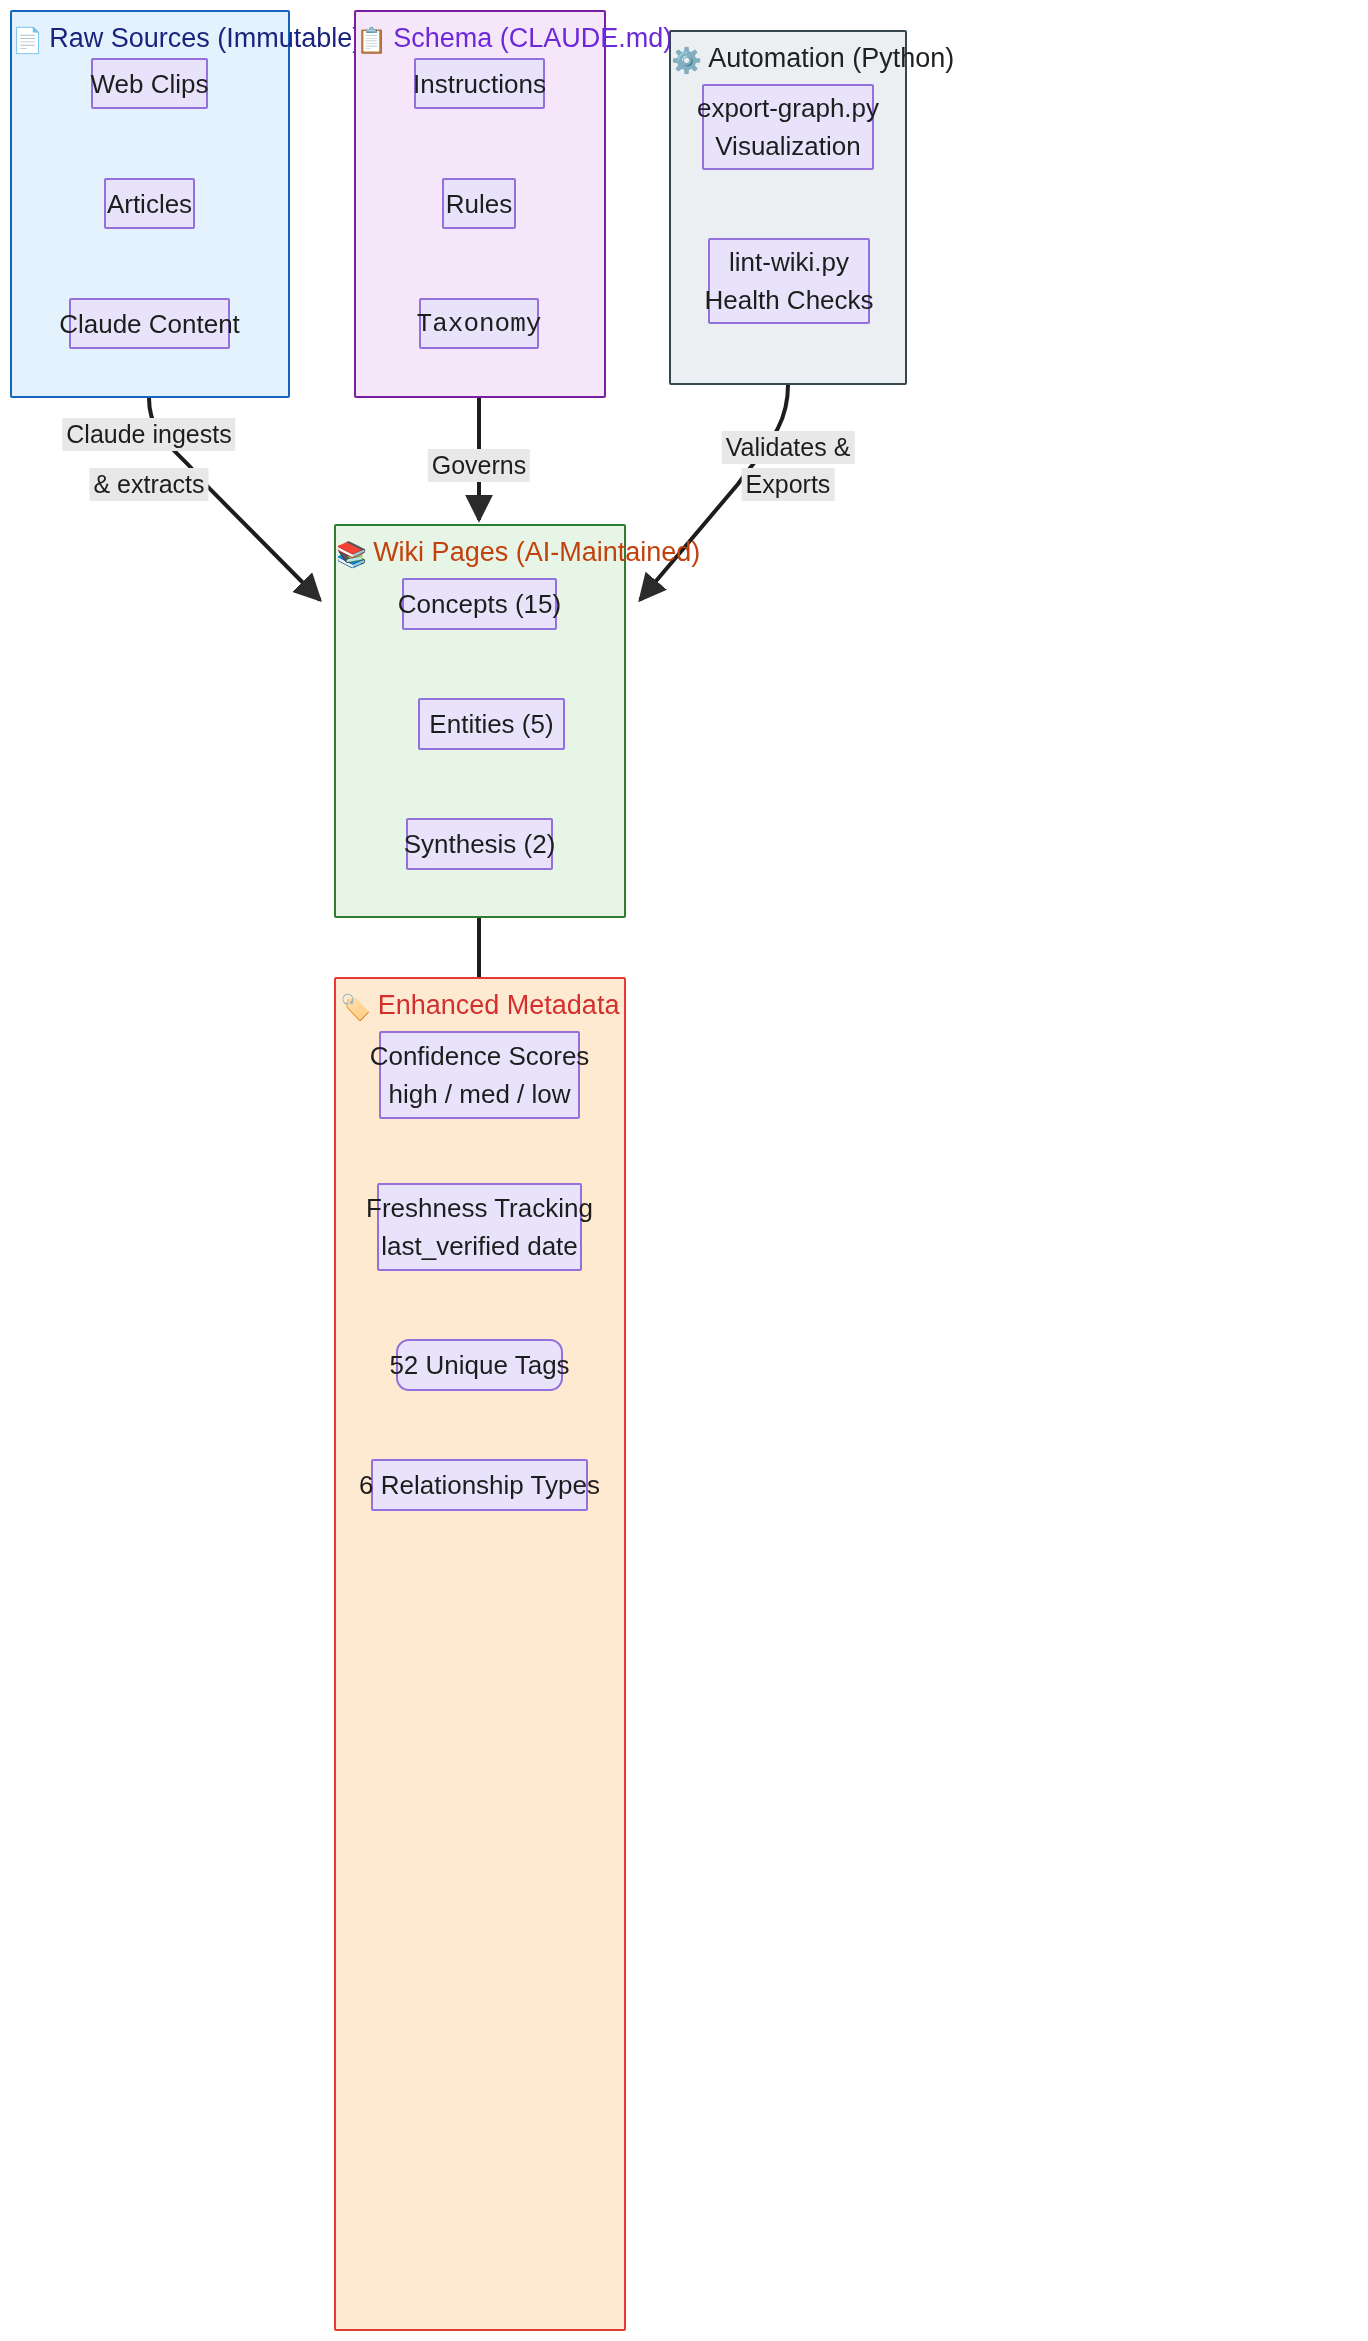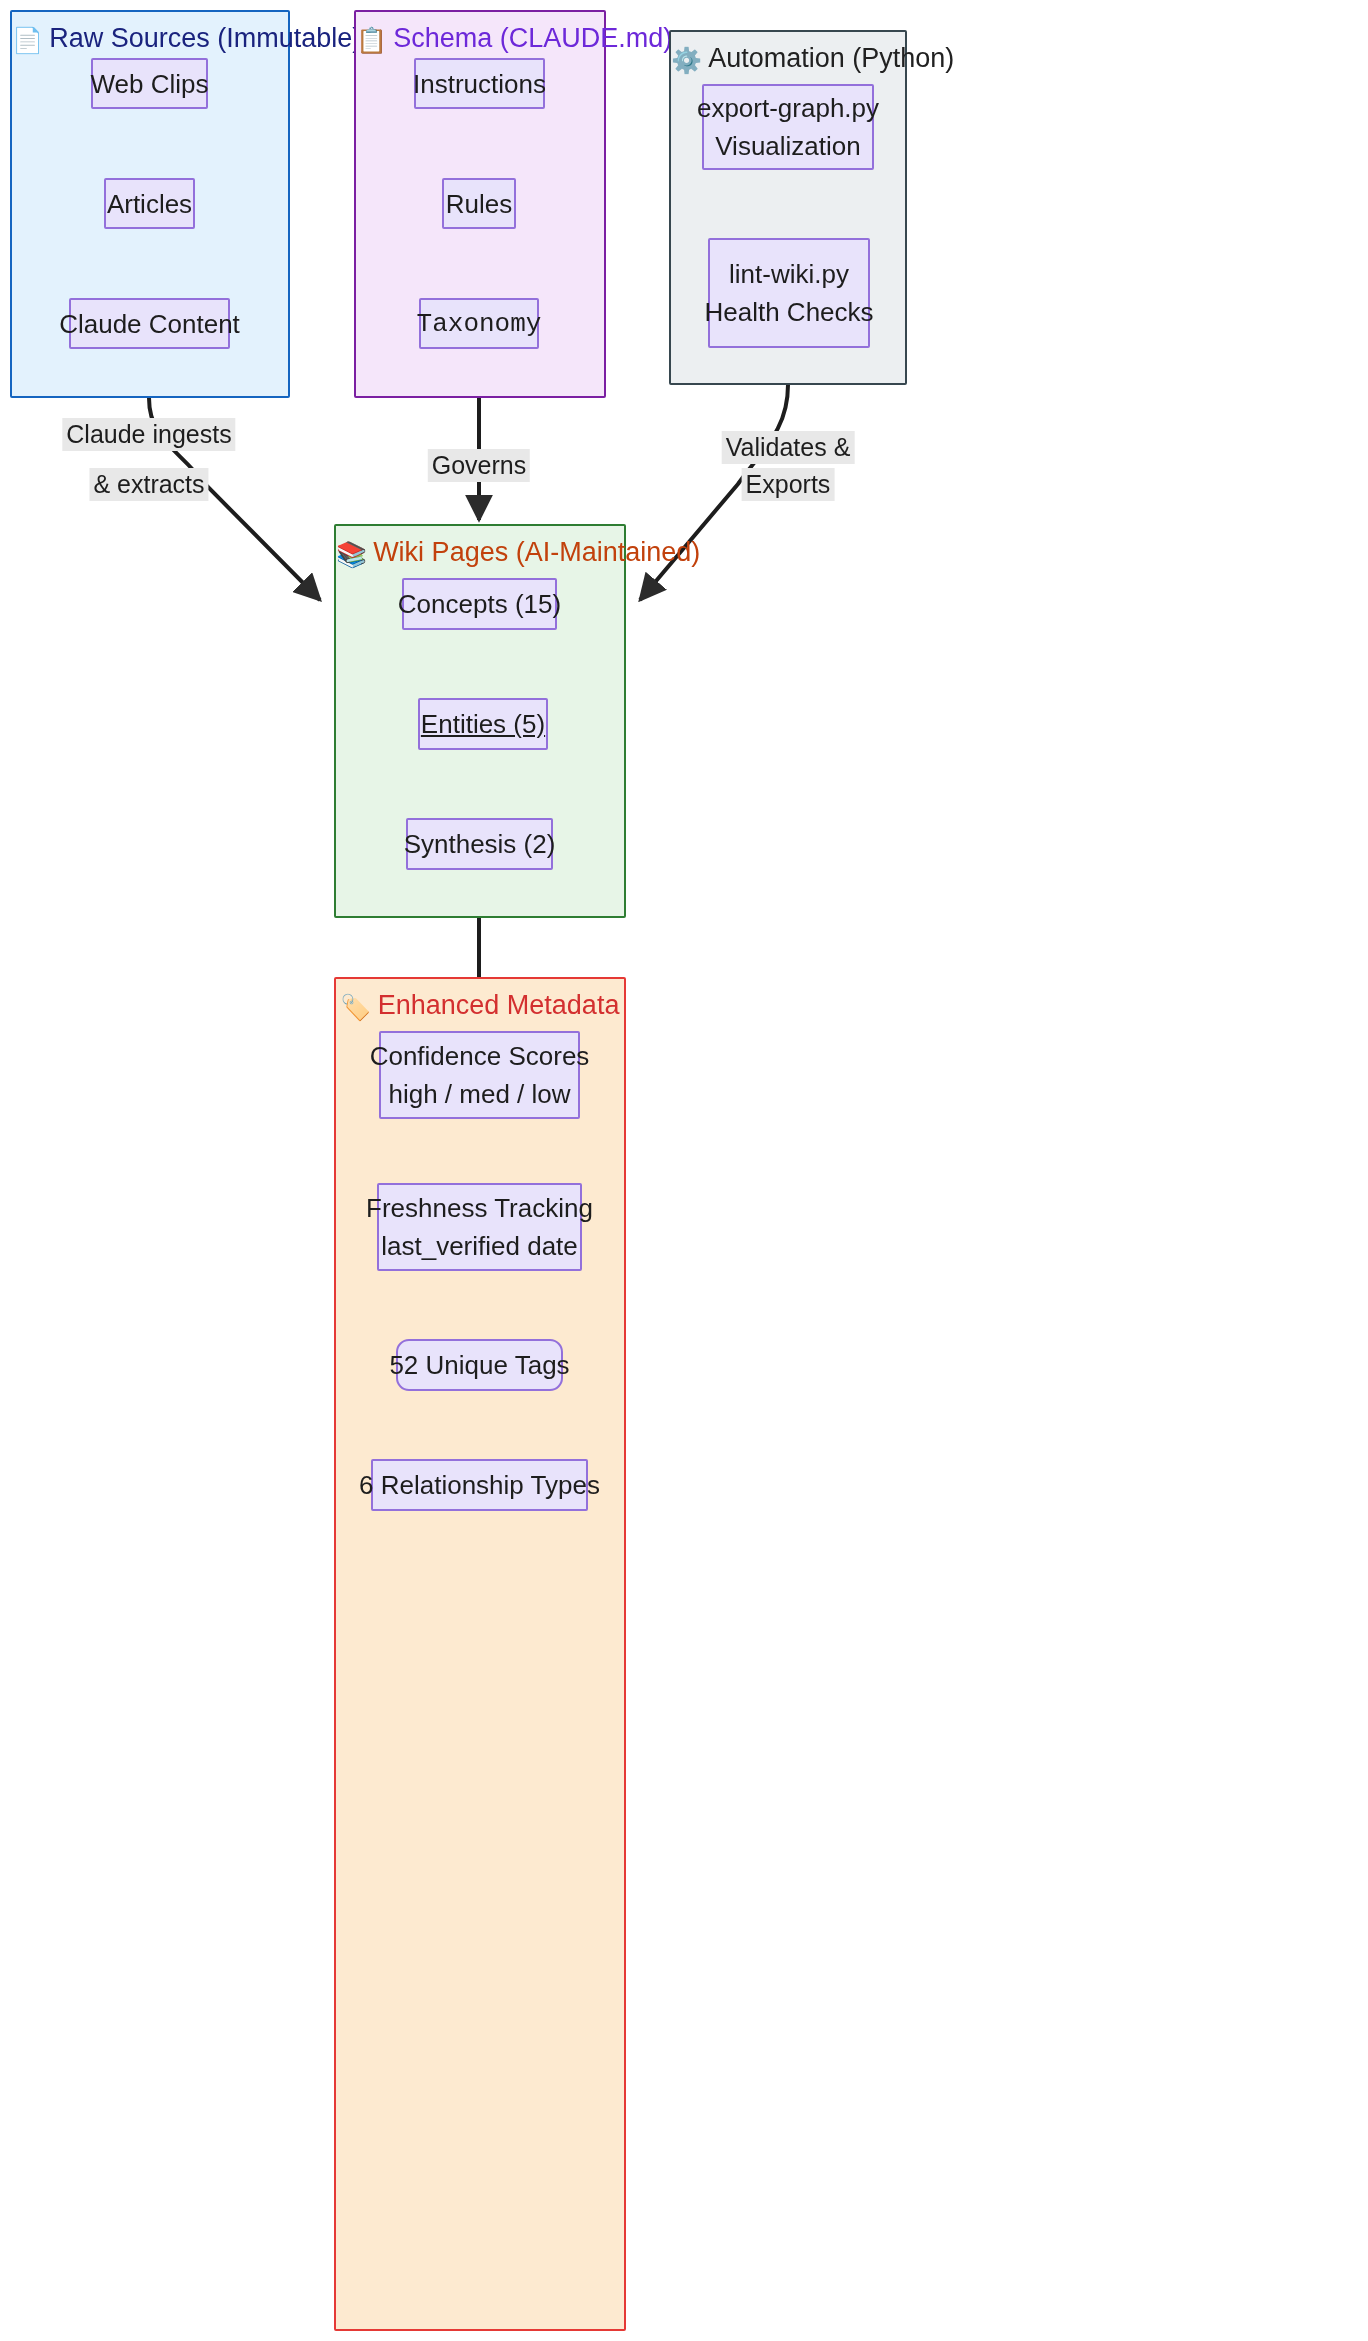--- a/index.html
+++ b/index.html
@@ -147,42 +147,42 @@
 
   <div class="cluster c-auto" style="left:669px; top:30px; width:238px; height:355px;">
     <div class="cluster-title">
       <span class="emoji">⚙️</span><span>Automation (Python)</span>
     </div>
   </div>
   <div class="node" style="left:702px; top:84px; width:172px; height:86px;">
     <span>export-graph.py</span>
     <span class="l2">Visualization</span>
   </div>
-  <div class="node" style="left:708px; top:238px; width:162px; height:110px;">
+  <div class="node" style="left:708px; top:238px; width:162px; height:86px;">
     <span>lint-wiki.py</span>
     <span class="l2">Health Checks</span>
   </div>
 
   <div class="edge-label" style="left:149px; top:418px;">Claude ingests</div>
   <div class="edge-label" style="left:149px; top:468px;">&amp; extracts</div>
 
   <div class="edge-label" style="left:479px; top:449px;">Governs</div>
 
   <div class="edge-label" style="left:788px; top:431px;">Validates &amp;</div>
   <div class="edge-label" style="left:788px; top:468px;">Exports</div>
 
   <div class="cluster c-wiki" style="left:334px; top:524px; width:292px; height:394px;">
     <div class="cluster-title">
       <span class="emoji">📚</span><span>Wiki Pages (AI-Maintained)</span>
     </div>
   </div>
   <div class="node" style="left:402px; top:578px; width:155px; height:52px;">
     <span>Concepts (15)</span>
   </div>
-  <div class="node" style="left:418px; top:698px; width:130px; height:52px;text-decoration:underline;">
+  <div class="node" style="left:418px; top:698px; width:147px; height:52px;">
     <span>Entities (5)</span>
   </div>
   <div class="node" style="left:406px; top:818px; width:147px; height:52px;">
     <span>Synthesis (2)</span>
   </div>
 
   <div class="cluster c-meta" style="left:334px; top:977px; width:292px; height:1354px;">
     <div class="cluster-title">
       <span class="emoji">🏷️</span><span>Enhanced Metadata</span>
     </div>

